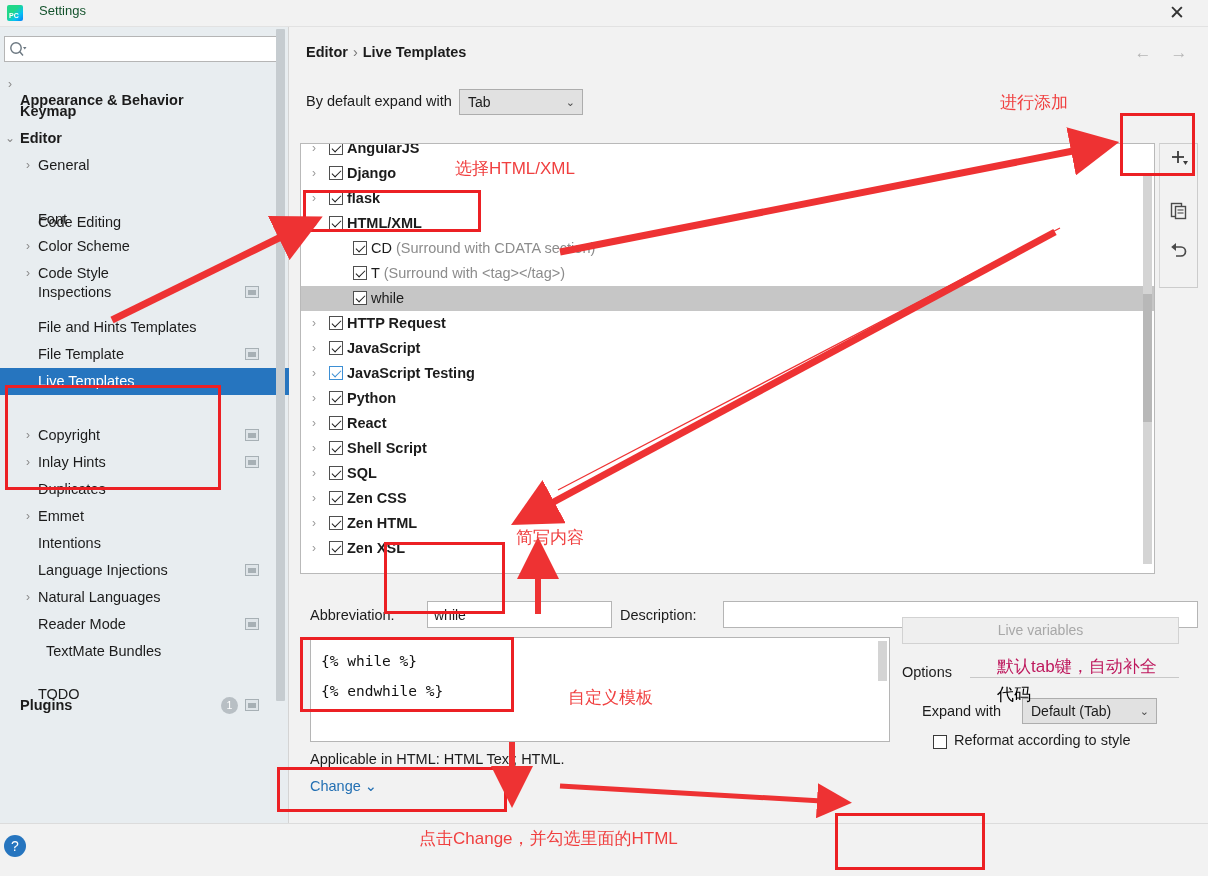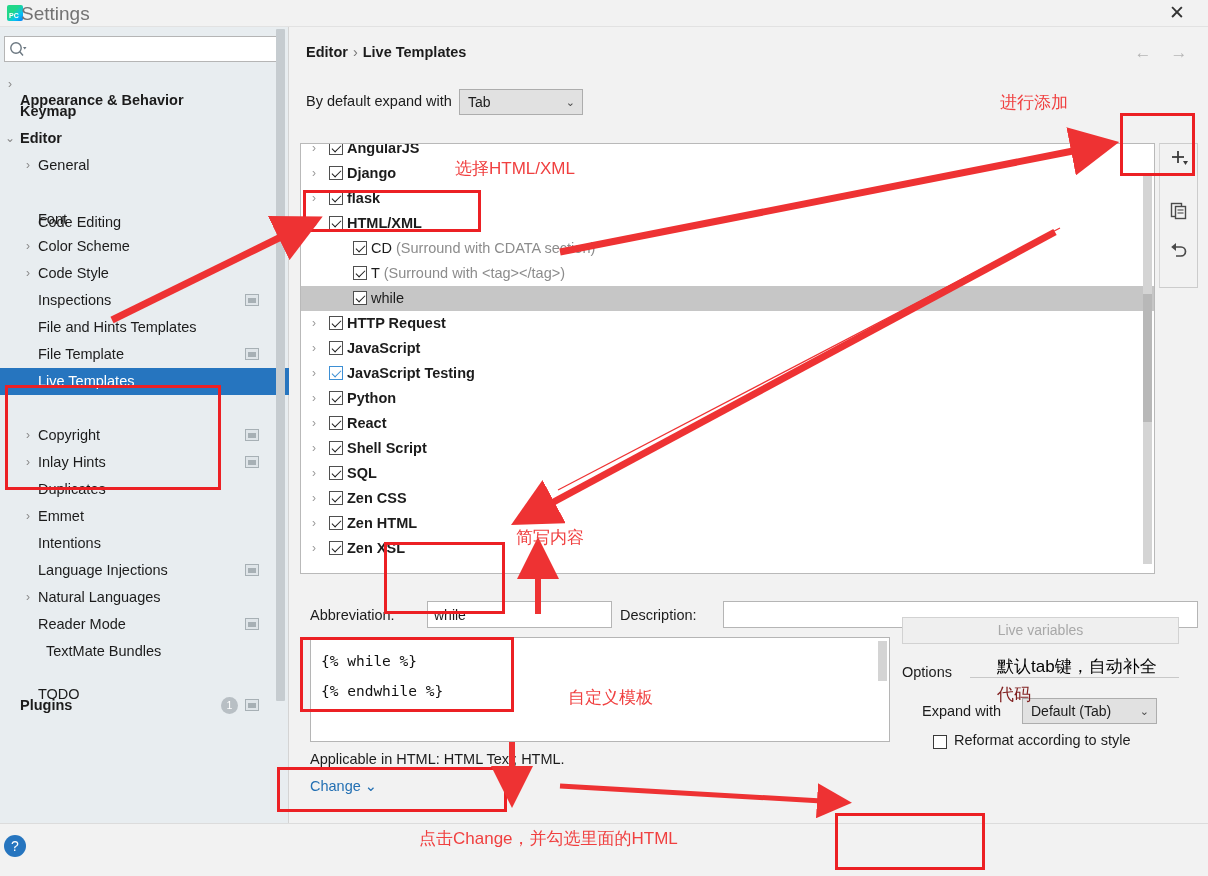--- a/index.html
+++ b/index.html
@@ -21,22 +21,22 @@
   .app-icon {
     position: absolute; left: 7px; top: 5px; width: 16px; height: 16px;
     background: linear-gradient(135deg,#21d789 0%,#21d789 40%,#07c3f2 70%,#087cfa 100%);
     border-radius: 2px;
   }
   .app-icon span {
     position: absolute; left: 2px; bottom: 1px;
     font-size: 7px; color: #fff; font-weight: bold; line-height: 8px;
   }
   .titlebar-title {
-    position: absolute; left: 21px; top: 3px;
-    font-size: 19px; color: #737373;
+    position: absolute; left: 39px; top: 3px;
+    font-size: 13px; color: #14532d;
   }
   .titlebar-close {
     position: absolute; right: 16px; top: 1px;
     width: 30px; height: 24px; text-align: center;
     font-size: 19px; line-height: 24px; color: #333; cursor: pointer;
   }
 
   
   .sidebar {
     position: absolute; left: 0; top: 27px; width: 289px; height: 796px;
@@ -271,21 +271,21 @@
           <span class="lbl" style="left: 38px;">Font</span>
         </div>
         <div class="s-item" style="top: 162px;">
           <span class="arrow" style="left: 22px;">›</span>
           <span class="lbl" style="left: 38px;">Color Scheme</span>
         </div>
         <div class="s-item" style="top: 189px;">
           <span class="arrow" style="left: 22px;">›</span>
           <span class="lbl" style="left: 38px;">Code Style</span>
         </div>
-        <div class="s-item" style="top: 216px;">
+        <div class="s-item" style="top: 208px;">
           <span class="lbl" style="left: 38px;">Inspections</span>
           <span class="s-badge"></span>
         </div>
         <div class="s-item" style="top: 243px;">
           <span class="lbl" style="left: 38px;">File and Hints Templates</span>
         </div>
         <div class="s-item" style="top: 270px;">
           <span class="lbl" style="left: 38px;">File Template</span>
           <span class="s-badge"></span>
         </div>
@@ -532,18 +532,18 @@
     <line x1="512" y1="742" x2="512" y2="772" stroke="#ee3233" stroke-width="6" marker-end="url(#ah)"></line>
 
     <line x1="560" y1="786" x2="822" y2="801" stroke="#ee3233" stroke-width="5" marker-end="url(#ah)"></line>
   </svg>
 
   <div id="anno-texts">
       <div class="anno-txt" style="left: 1000px; top: 91px; color: rgb(240, 64, 64);">进行添加</div>
       <div class="anno-txt" style="left: 455px; top: 157px; color: rgb(240, 64, 64);">选择HTML/XML</div>
       <div class="anno-txt" style="left: 516px; top: 526px; color: rgb(240, 64, 64);">简写内容</div>
       <div class="anno-txt" style="left: 568px; top: 686px; color: rgb(240, 64, 64);">自定义模板</div>
-      <div class="anno-txt" style="left: 997px; top: 655px; color: #000000;">默认tab键，自动补全</div>
-      <div class="anno-txt" style="left: 997px; top: 683px; color: #7f1d1d;">代码</div>
+      <div class="anno-txt" style="left: 997px; top: 655px; color: #be185d;">默认tab键，自动补全</div>
+      <div class="anno-txt" style="left: 997px; top: 683px; color: #000000;">代码</div>
       <div class="anno-txt" style="left: 419px; top: 827px; color: rgb(240, 64, 64);">点击Change，并勾选里面的HTML</div>
     </div>
 
 </div>
 
 </body></html>

